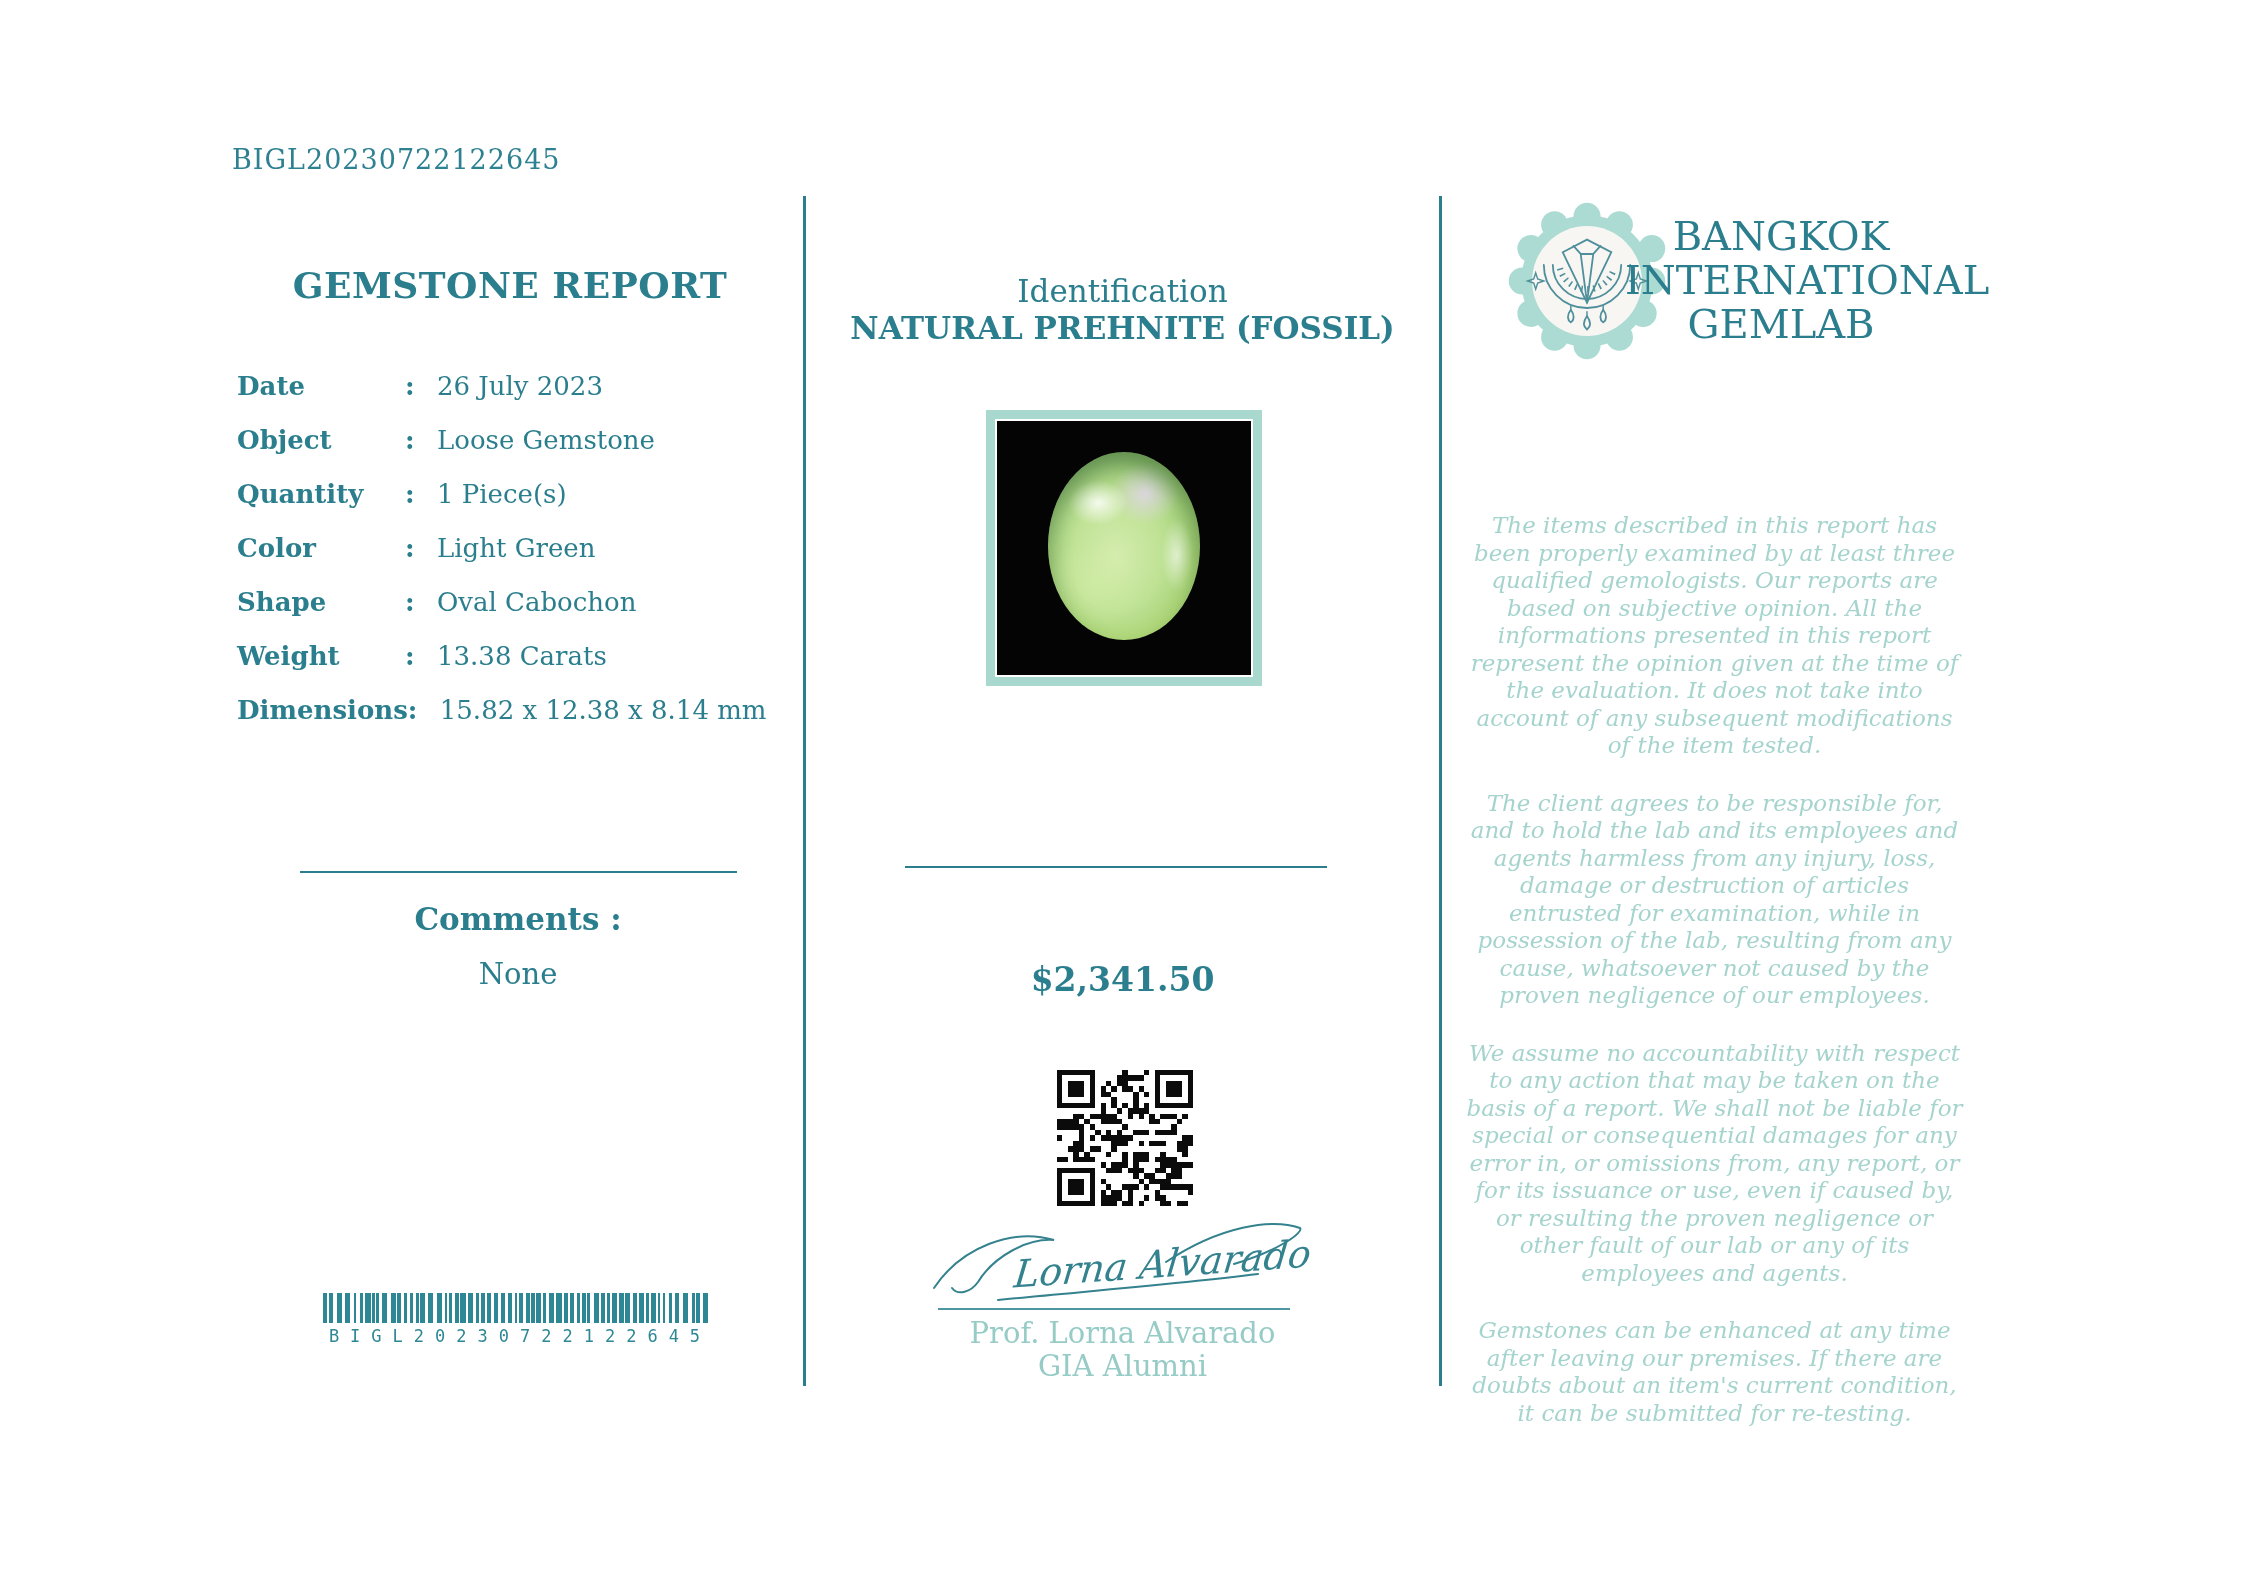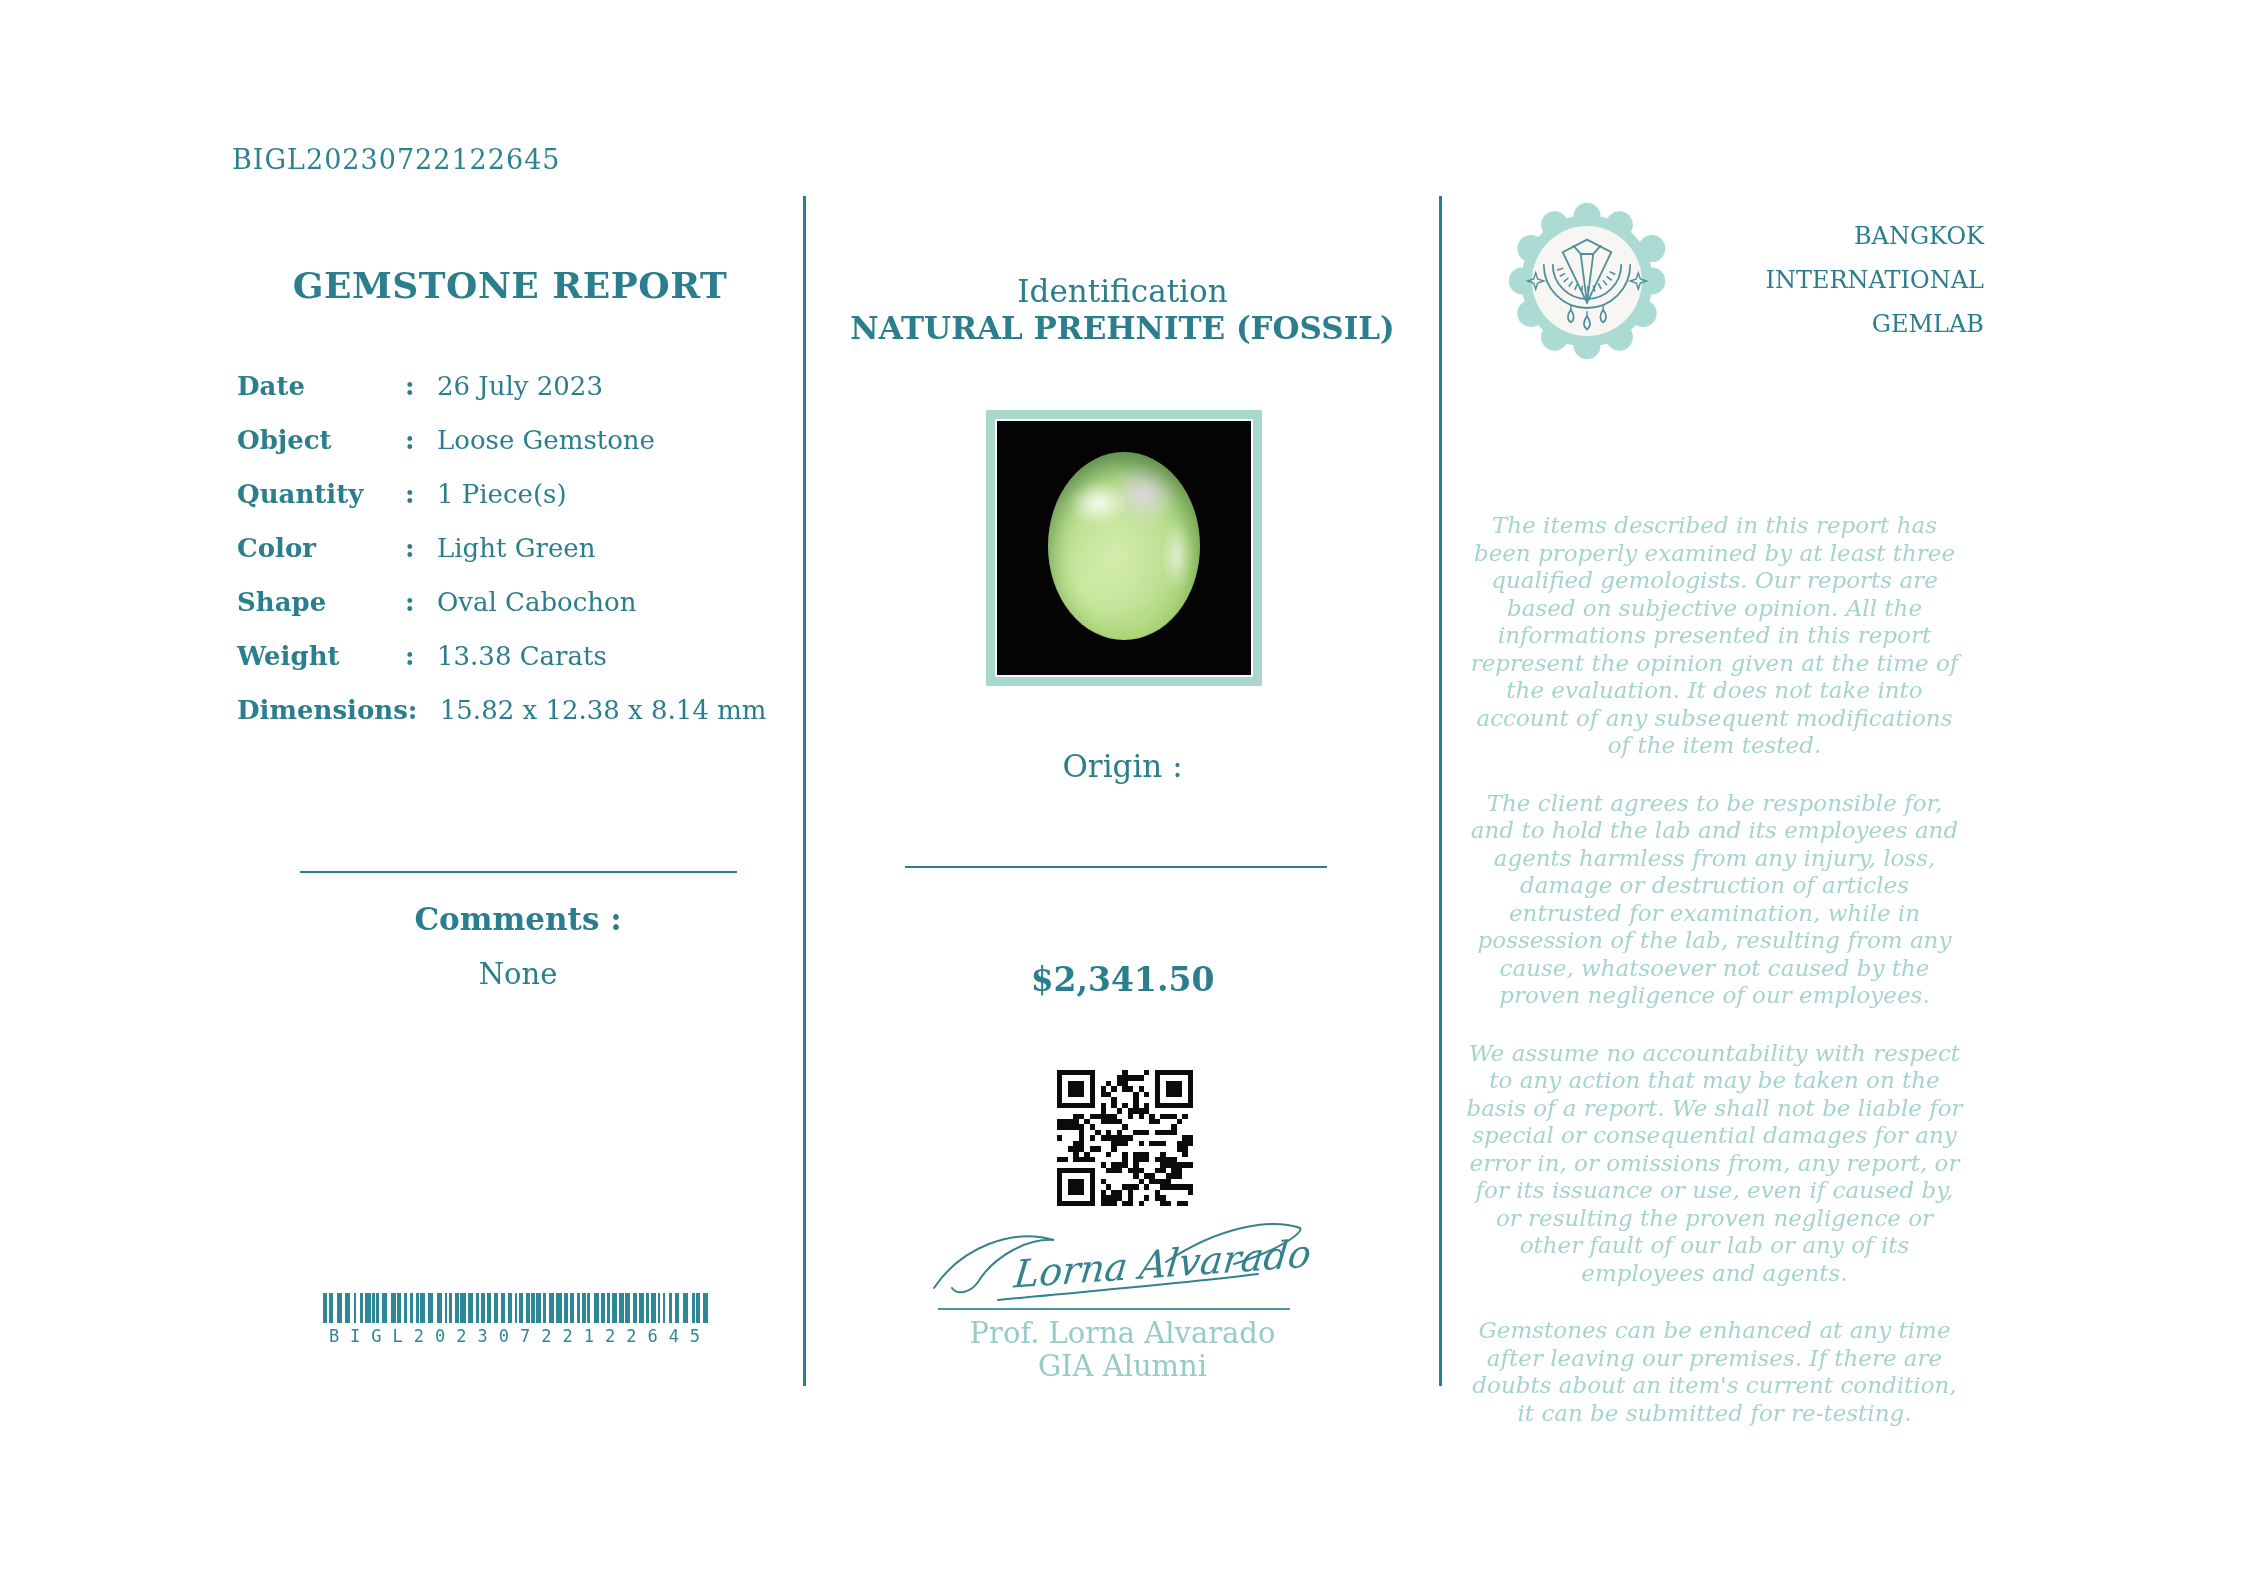--- a/index.html
+++ b/index.html
@@ -56,22 +56,22 @@
   .qr{left:1057px;top:1070px;width:136px;height:136px;}
   .signature-wrap{left:928px;top:1212px;width:384px;height:98px;}
   .signature-name{position:absolute;left:86px;top:30px;font-size:38px;font-style:italic;
                   color:#35828f;transform:rotate(-4deg) skewX(-10deg);white-space:nowrap;}
   .sig-sep{left:938px;top:1308px;width:352px;height:2px;background:#4f96a1;}
   .signer-name{top:1316px;font-size:29px;color:#96cbc6;}
   .signer-title{top:1349px;font-size:29px;color:#96cbc6;}
 
   
   .logo{left:1506px;top:200px;width:162px;height:162px;}
-  .lab-name{left:1672px;top:214px;width:312px;font-size:24px;line-height:44px;
-            text-align:right;}
+  .lab-name{left:1625px;top:214px;width:312px;font-size:40px;line-height:44px;
+            text-align:center;}
   .prov-title{left:1430px;top:422px;width:560px;font-size:31px;letter-spacing:.5px;text-align:center;}
   .provisions{left:1466px;top:512px;width:506px;font-size:23px;font-style:italic;
               line-height:27.5px;color:#a5d3cd;text-align:center;}
   .provisions p{margin:0 9px 30px 0;}
 </style>
 </head>
 <body>
 
 <div class="page">
 
@@ -131,21 +131,20 @@
 
   <div class="abs midw ident-label teal">Identification</div>
   <div class="abs midw ident-value teal">NATURAL PREHNITE (FOSSIL)</div>
 
   <div class="abs gem-photo">
     <div class="gem-photo-inner">
       <div class="gem"></div>
     </div>
   </div>
 
-  <div class="abs midw origin-label teal">Origin :</div>
 
   <div class="abs hline mid-sep"></div>
 
   <div class="abs midw est-value teal">$2,341.50</div>
 
   <div class="abs qr" id="qr"><svg viewBox="0 0 25 25" width="136" height="136" shape-rendering="crispEdges" fill="#0b0b0b">
         <rect x="0" y="0" width="1" height="1"></rect>
         <rect x="1" y="0" width="1" height="1"></rect>
         <rect x="2" y="0" width="1" height="1"></rect>
         <rect x="3" y="0" width="1" height="1"></rect>

